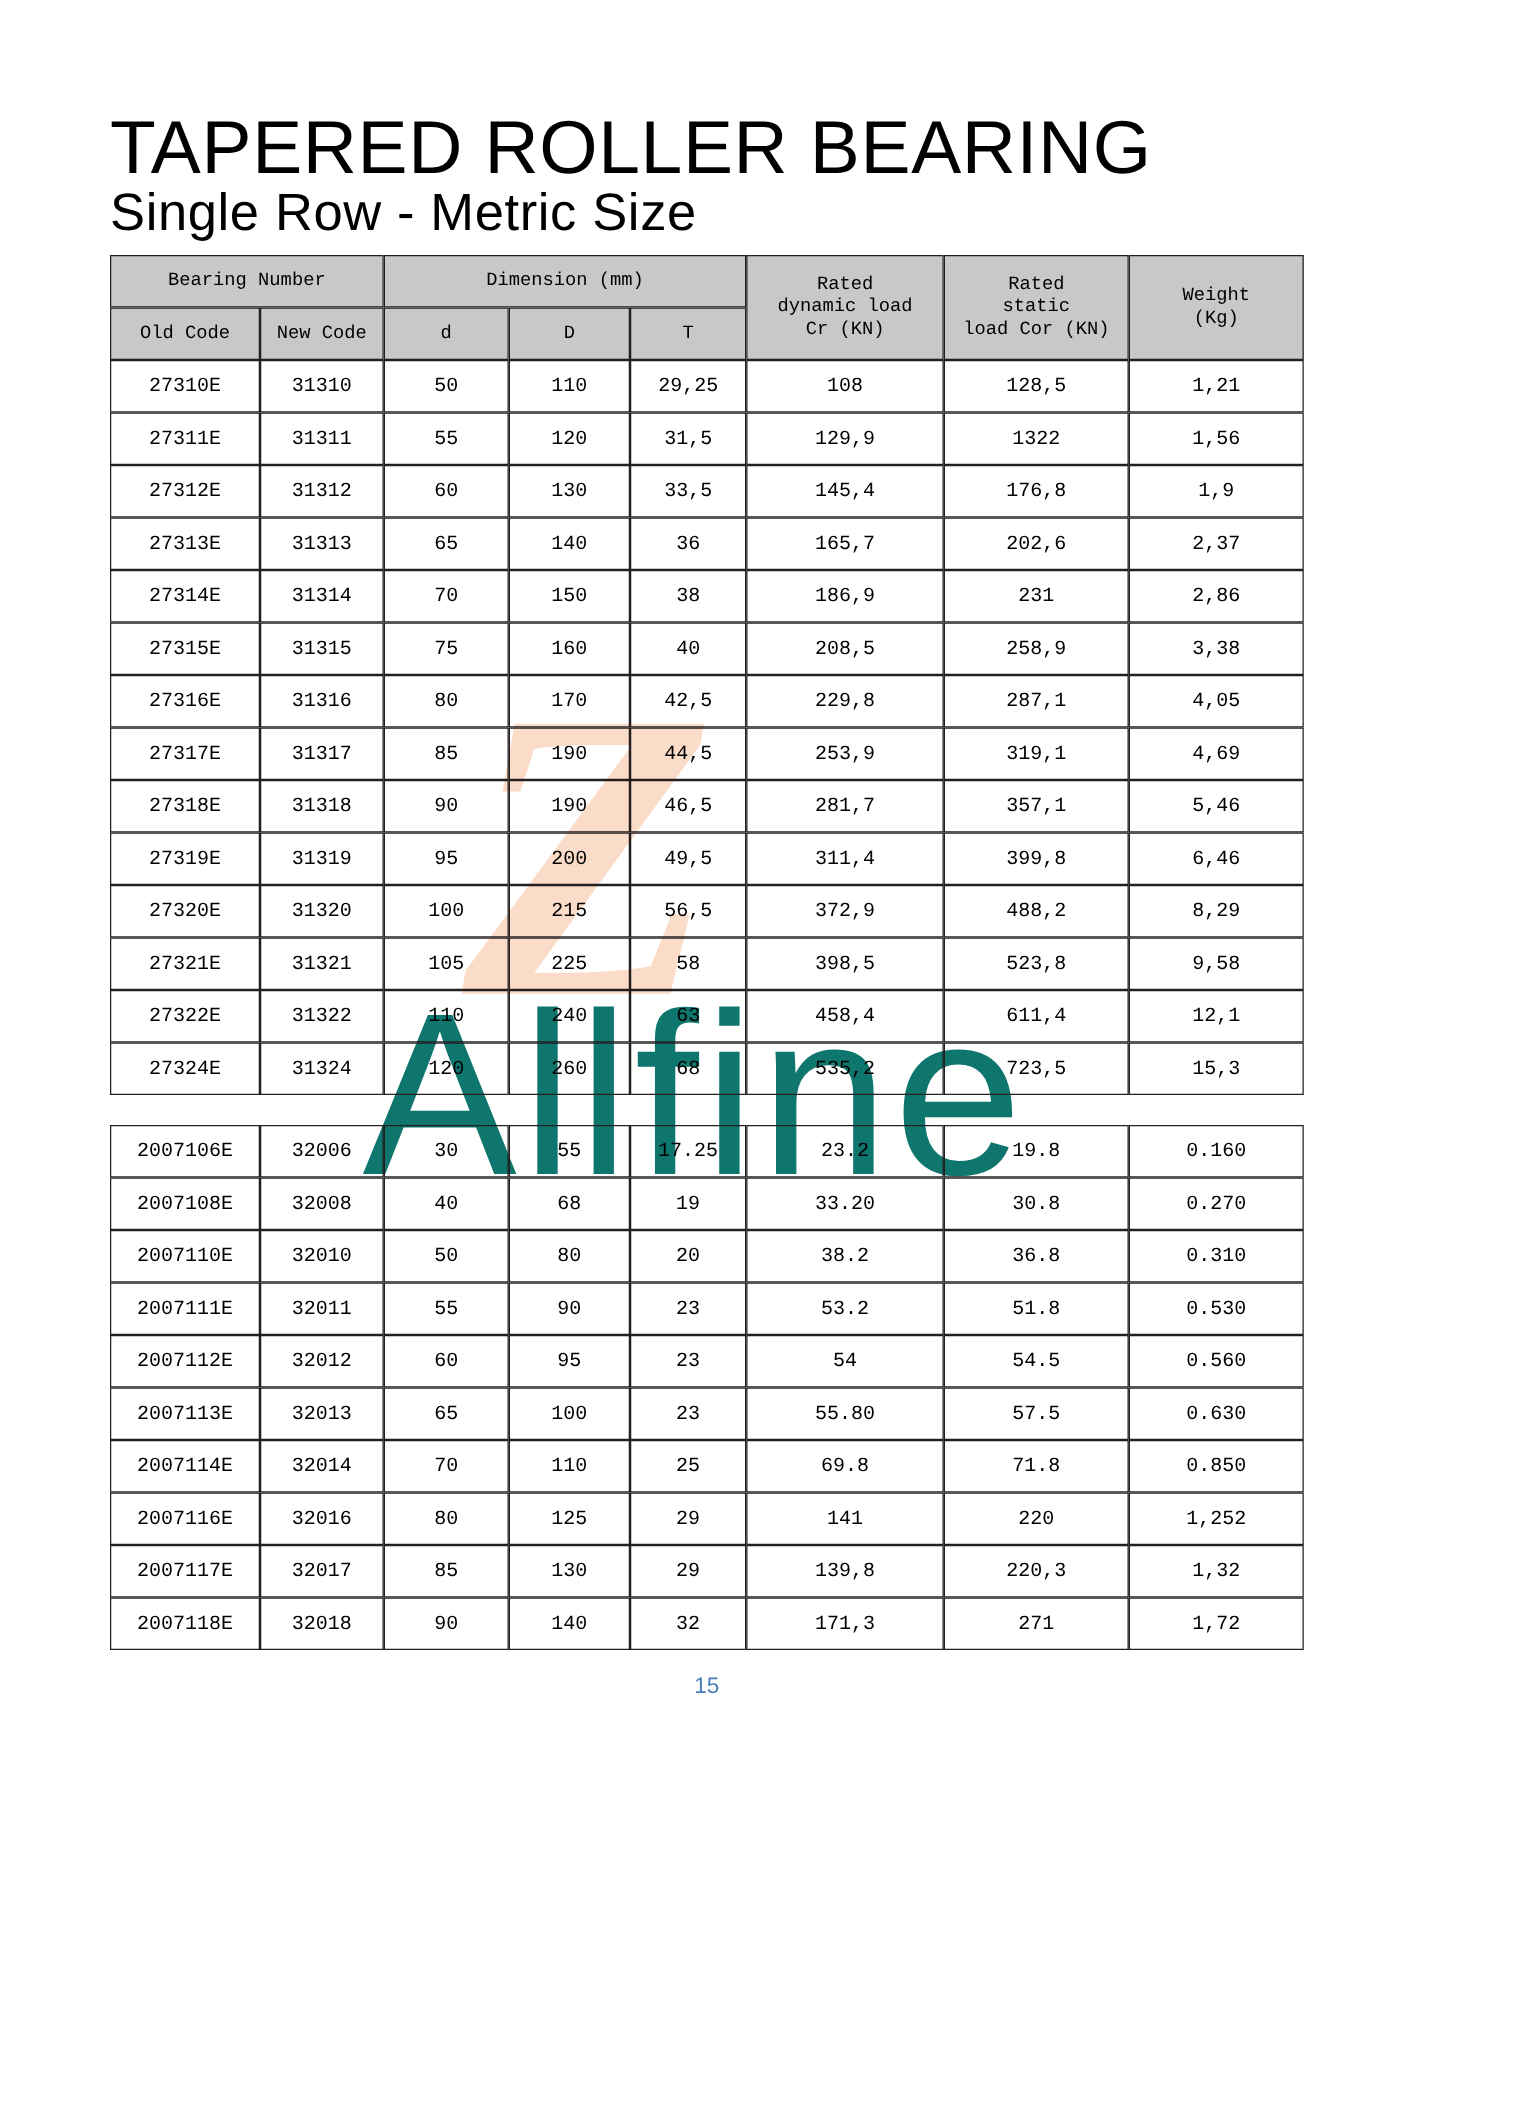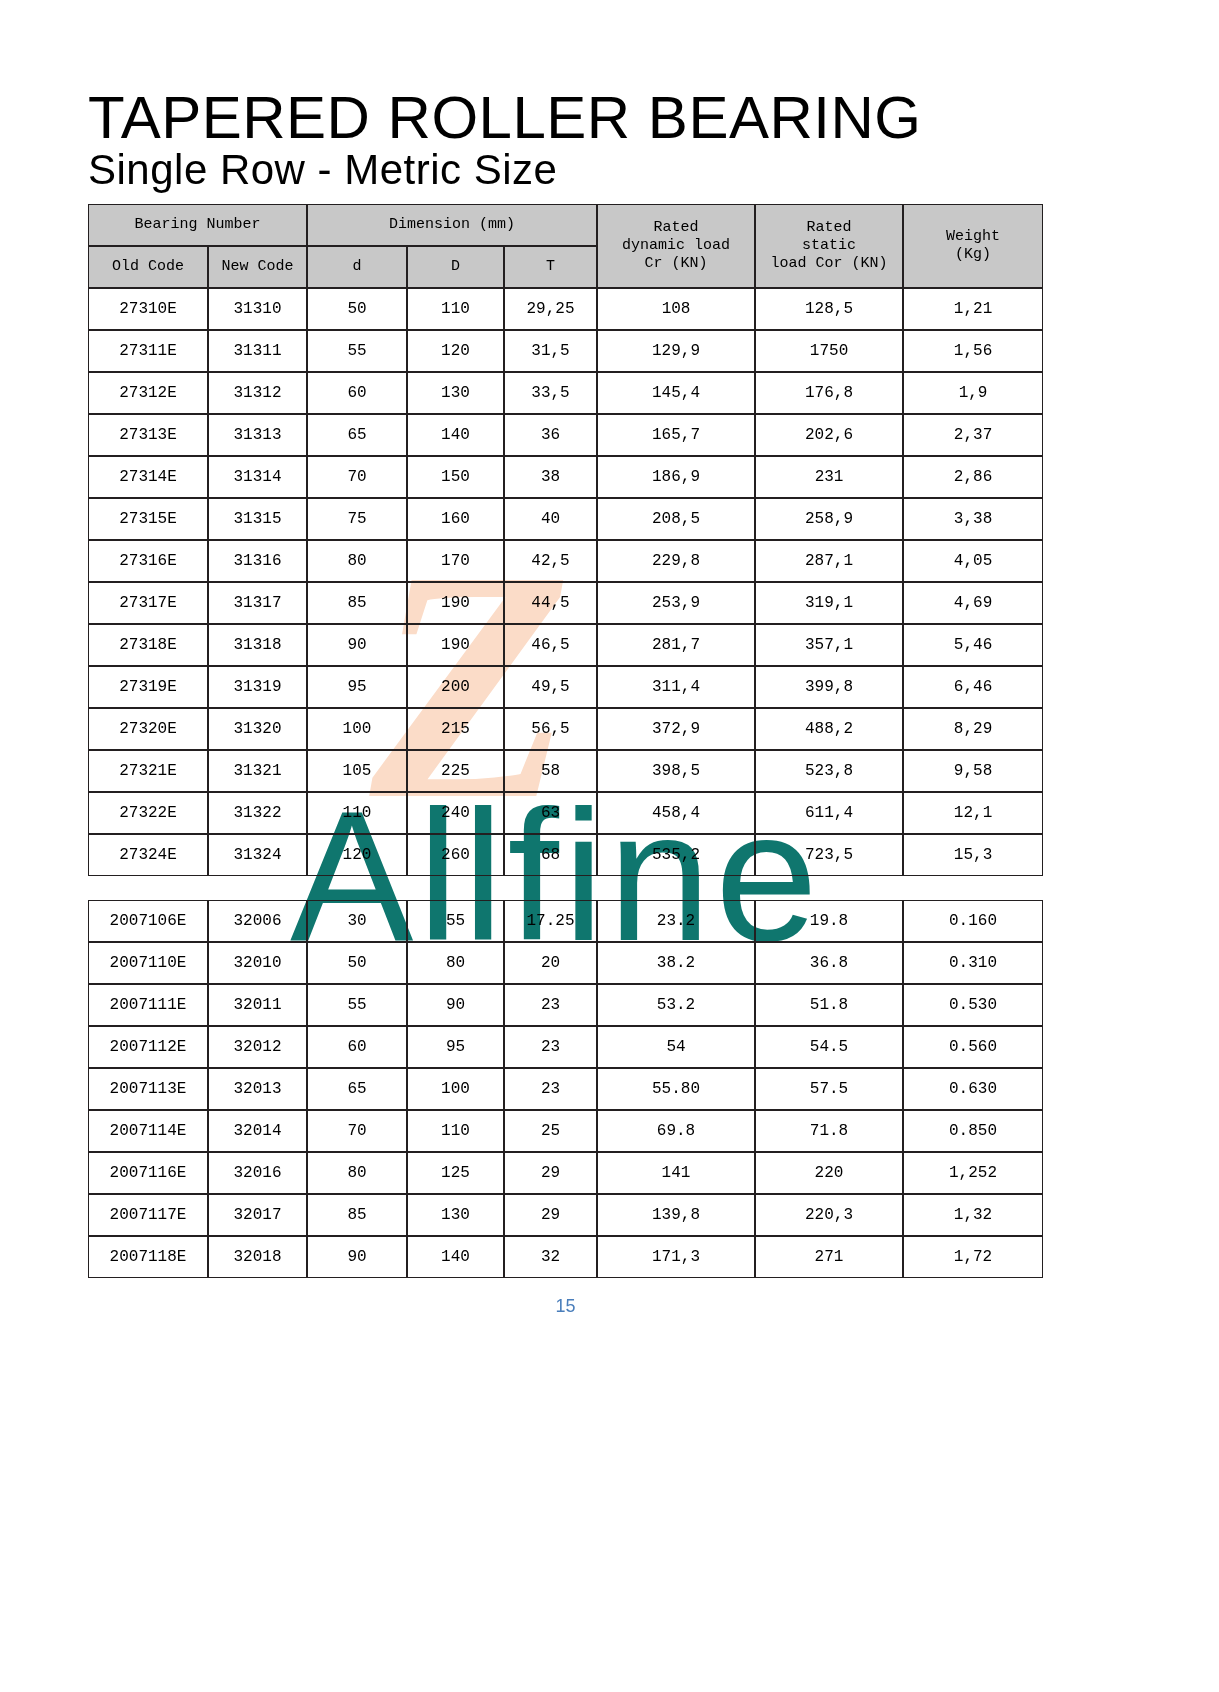--- a/index.html
+++ b/index.html
@@ -193,21 +193,21 @@
           <td>128,5</td>
           <td>1,21</td>
         </tr>
         <tr>
           <td class="col-old">27311E</td>
           <td class="col-new">31311</td>
           <td>55</td>
           <td>120</td>
           <td>31,5</td>
           <td>129,9</td>
-          <td>1750</td>
+          <td>1322</td>
           <td>1,56</td>
         </tr>
         <tr>
           <td class="col-old">27312E</td>
           <td class="col-new">31312</td>
           <td>60</td>
           <td>130</td>
           <td>33,5</td>
           <td>145,4</td>
           <td>176,8</td>
@@ -343,20 +343,30 @@
             <td class="col-old">2007106E</td>
             <td class="col-new">32006</td>
             <td>30</td>
             <td>55</td>
             <td>17.25</td>
             <td>23.2</td>
             <td>19.8</td>
             <td>0.160</td>
           </tr>
           <tr>
+            <td class="col-old">2007108E</td>
+            <td class="col-new">32008</td>
+            <td>40</td>
+            <td>68</td>
+            <td>19</td>
+            <td>33.20</td>
+            <td>30.8</td>
+            <td>0.270</td>
+          </tr>
+          <tr>
             <td class="col-old">2007110E</td>
             <td class="col-new">32010</td>
             <td>50</td>
             <td>80</td>
             <td>20</td>
             <td>38.2</td>
             <td>36.8</td>
             <td>0.310</td>
           </tr>
           <tr>

